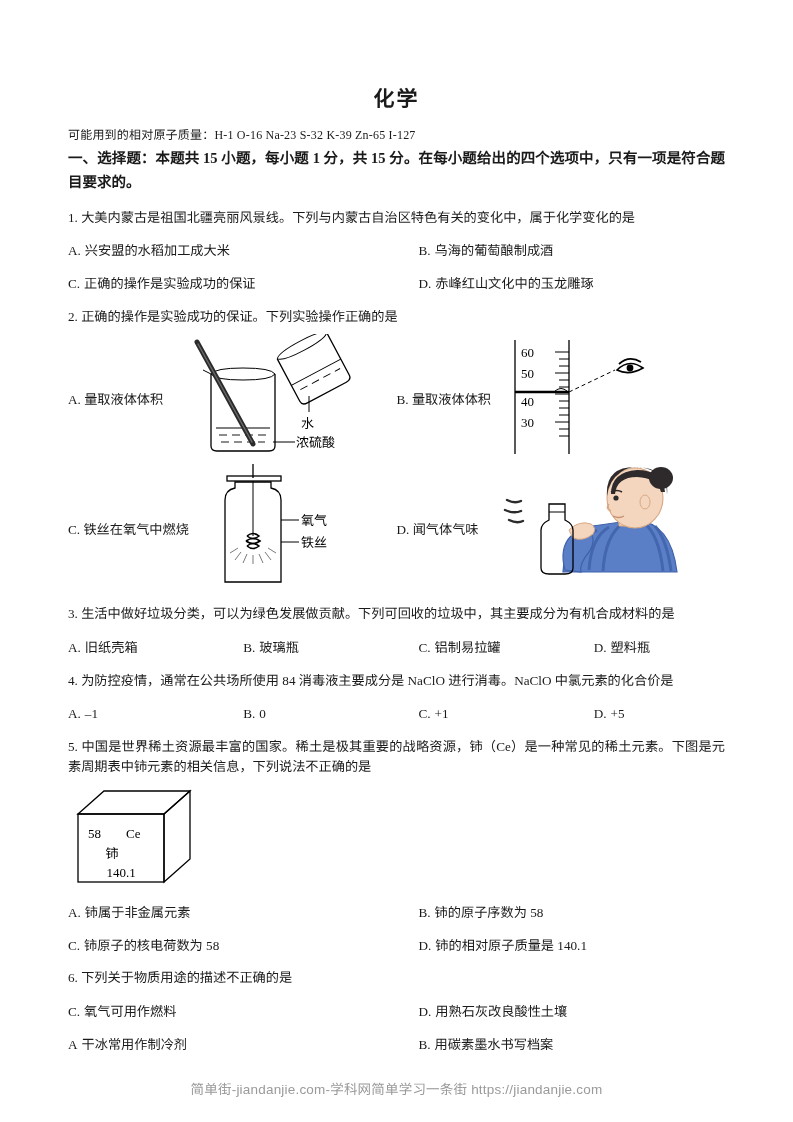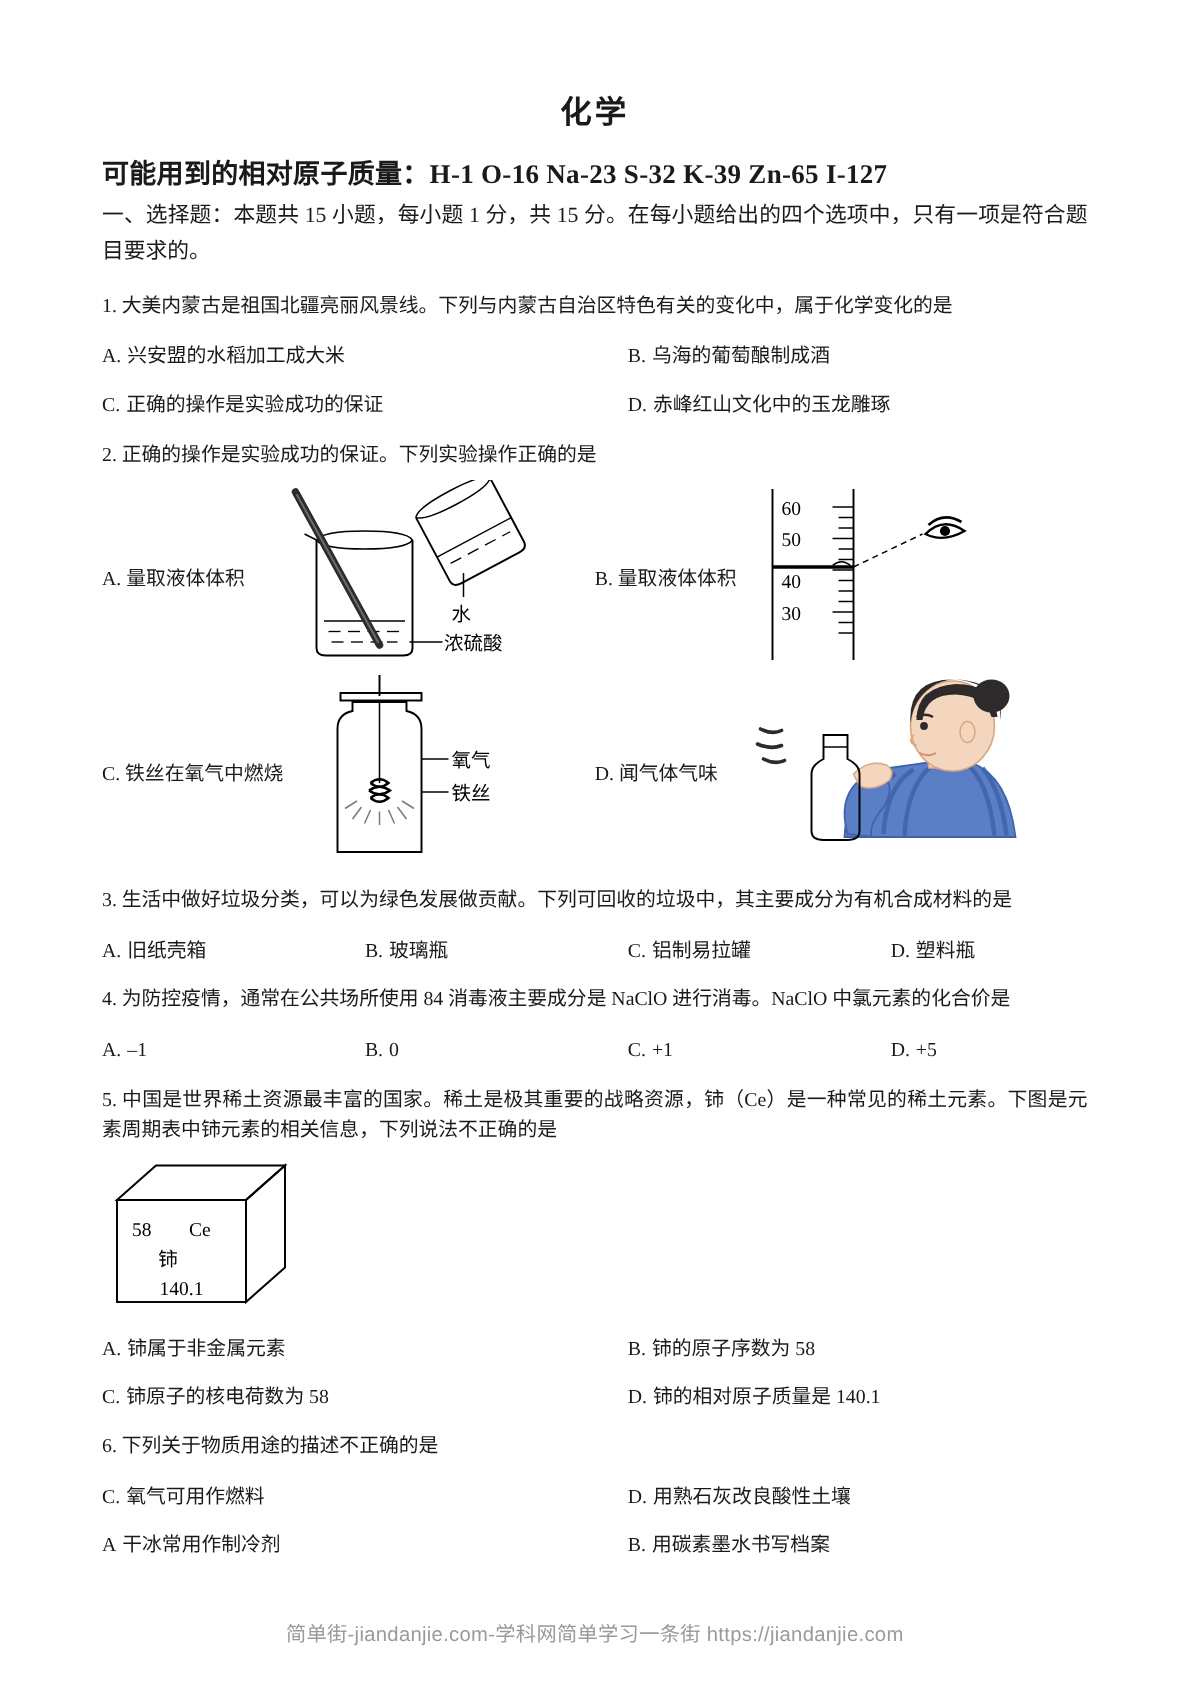--- a/index.html
+++ b/index.html
@@ -20,33 +20,33 @@
     overflow: hidden;
     box-sizing: border-box;
     padding: 0 68px;
   }
   .doc-title {
     text-align: center;
     font-size: 21px;
     font-weight: bold;
     letter-spacing: 2px;
     margin: 0;
-    padding-top: 58px;
+    padding-top: 82px;
     padding-bottom: 14px;
   }
   .bold-line {
-    font-size: 18px;
-    font-weight: bold;
+    font-size: 12px;
+    font-weight: normal;
     line-height: 1.62;
     margin: 0;
     letter-spacing: 0.2px;
   }
   .instruction {
     font-size: 14.5px;
-    font-weight: normal;
+    font-weight: bold;
     line-height: 1.64;
     margin: 2px 0 0 0;
     text-align: justify;
   }
   .q-stem {
     font-size: 13.2px;
     line-height: 1.55;
     margin: 13px 0 0 0;
     text-align: justify;
   }

